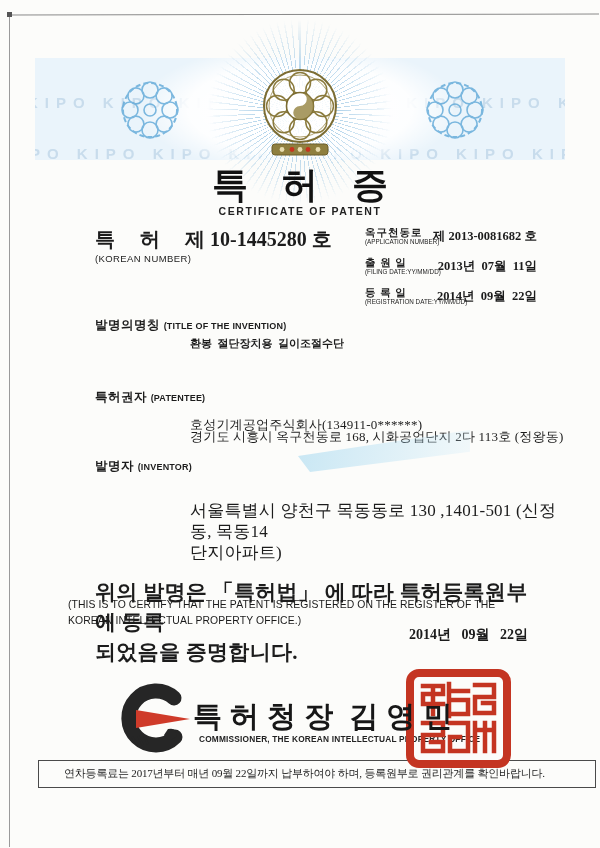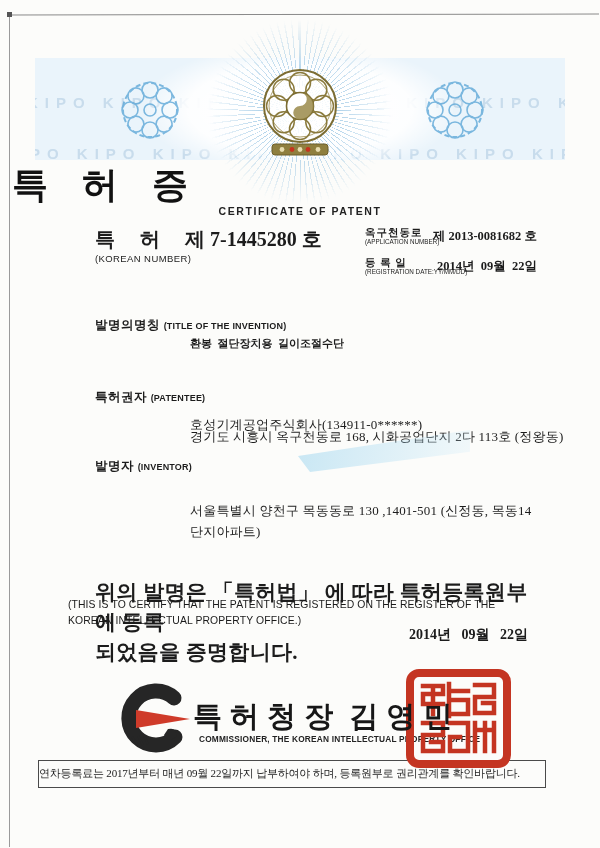--- a/index.html
+++ b/index.html
@@ -27,60 +27,60 @@
   .ornament.left{left:78px;}
   .ornament.right{left:383px;}
   
   .rays{left:198px;top:12px;width:204px;height:200px;z-index:2;
     background:repeating-conic-gradient(rgba(118,178,218,0.55) 0deg 0.9deg, rgba(255,255,255,0) 0.9deg 4.6deg);
     -webkit-mask-image:radial-gradient(circle at 50% 50%, #000 28%, transparent 65%);
     mask-image:radial-gradient(circle at 50% 50%, #000 28%, transparent 65%);
   }
   .emblem{left:257px;top:66px;width:86px;height:94px;z-index:3;}
   
-  .title-ko{left:0;right:0;top:161px;z-index:4;
+  .title-ko{left:0;right:0;top:161px;text-align:center;z-index:4;
     font-family:"Liberation Sans", sans-serif;font-weight:bold;font-size:36px;
     letter-spacing:12px;text-indent:12px;color:#111;white-space:pre;}
   .title-en{left:0;right:0;top:205px;text-align:center;
     font-family:"Liberation Sans", sans-serif;font-size:10.5px;font-weight:bold;
     letter-spacing:1.6px;color:#222;}
   
   .pn{left:95px;top:226px;font-size:20px;font-weight:bold;white-space:pre;}
   .pn-en{left:95px;top:253px;font-family:"Liberation Sans", sans-serif;font-size:9.5px;letter-spacing:.4px;color:#222;}
   
   .meta{left:365px;top:227px;width:172px;}
   .meta-row{position:relative;height:22px;margin-bottom:8px;}
   .meta-label-ko{font-size:10.5px;font-weight:bold;letter-spacing:1px;line-height:11px;}
   .meta-label-en{font-family:"Liberation Sans", sans-serif;font-size:6.3px;color:#222;line-height:7px;}
   .meta-value{position:absolute;right:0;top:1px;font-size:12.5px;font-weight:bold;white-space:pre;}
   
   .sec-label{font-size:12.5px;font-weight:bold;letter-spacing:.5px;}
   .sec-label .en{font-family:"Liberation Sans", sans-serif;font-size:9px;font-weight:bold;letter-spacing:.2px;}
   .inv-title{left:190px;top:336px;font-size:11px;font-weight:bold;white-space:pre;}
   .body-line{font-size:13px;white-space:nowrap;letter-spacing:.2px;}
-  .wrap-line{font-size:13px;line-height:21px;white-space:pre-line;letter-spacing:.2px;}
+  .wrap-line{font-size:17px;line-height:21px;white-space:pre-line;letter-spacing:.2px;}
   .smudge{left:298px;top:430px;width:172px;height:42px;
     background:linear-gradient(100deg, rgba(150,210,238,0.50), rgba(205,235,250,0.22));
     clip-path:polygon(0 62%, 100% 0, 100% 52%, 7% 100%);}
   
   .stmt-ko{left:95px;top:578px;width:450px;font-size:21px;font-weight:bold;
     line-height:1.42;white-space:pre-line;letter-spacing:.3px;}
   .stmt-en{left:68px;top:597px;width:472px;font-family:Liberation Sans, sans-serif;
     font-size:10.4px;line-height:1.5;letter-spacing:.1px;color:#1a1a1a;}
   .stmt-date{right:72px;top:626px;font-size:14px;font-weight:bold;white-space:pre;}
   
   .logo{left:112px;top:679px;width:100px;height:80px;}
   .comm-ko{left:193px;top:697px;font-family:"Liberation Sans", sans-serif;
     font-size:29px;font-weight:bold;white-space:pre;z-index:6;color:#171717;}
   .comm-en{left:199px;top:734px;font-family:"Liberation Sans", sans-serif;
     font-size:8.3px;font-weight:bold;letter-spacing:.2px;z-index:4;color:#222;}
   .seal{left:406px;top:669px;width:105px;height:99px;z-index:5;}
   
   .note{left:38px;top:760px;width:506px;border:1px solid #4a4a4a;
-    padding:5px 0 6px;font-size:11px;letter-spacing:-0.2px;background:#fcfcfa;}
+    padding:5px 25px 6px;font-size:11px;letter-spacing:-0.2px;background:#fcfcfa;}
 </style>
 </head>
 <body>
 
 <div class="page">
 
   <div class="abs scan-top"></div>
   <div class="abs scan-left"></div>
   <div class="abs scan-corner"></div>
 
@@ -145,28 +145,33 @@
     <circle cx="25" cy="83.5" r="2.4" fill="#e8ddb0"></circle>
     <circle cx="35" cy="83.5" r="2.4" fill="#c5341f"></circle>
     <circle cx="43" cy="83.5" r="2.4" fill="#e8ddb0"></circle>
     <circle cx="51" cy="83.5" r="2.4" fill="#c5341f"></circle>
     <circle cx="61" cy="83.5" r="2.4" fill="#e8ddb0"></circle>
   </svg>
 
   <div class="abs title-ko">특 허 증</div>
   <div class="abs title-en">CERTIFICATE OF PATENT</div>
 
-  <div class="abs pn">특     허     제 7-1445280 호</div>
+  <div class="abs pn">특     허     제 10-1445280 호</div>
   <div class="abs pn-en">(KOREAN NUMBER)</div>
 
   <div class="abs meta">
     <div class="meta-row">
       <div class="meta-label-ko">옥구천동로</div>
       <div class="meta-label-en">(APPLICATION NUMBER)</div>
       <div class="meta-value">제 2013-0081682 호</div>
+    </div>
+    <div class="meta-row">
+      <div class="meta-label-ko">출 원 일</div>
+      <div class="meta-label-en">(FILING DATE:YY/MM/DD)</div>
+      <div class="meta-value">2013년  07월  11일</div>
     </div>
     <div class="meta-row">
       <div class="meta-label-ko">등 록 일</div>
       <div class="meta-label-en">(REGISTRATION DATE:YY/MM/DD)</div>
       <div class="meta-value">2014년  09월  22일</div>
     </div>
   </div>
 
   <div class="abs sec-label" style="left:95px;top:317px;">
     <span>발명의명칭</span>

